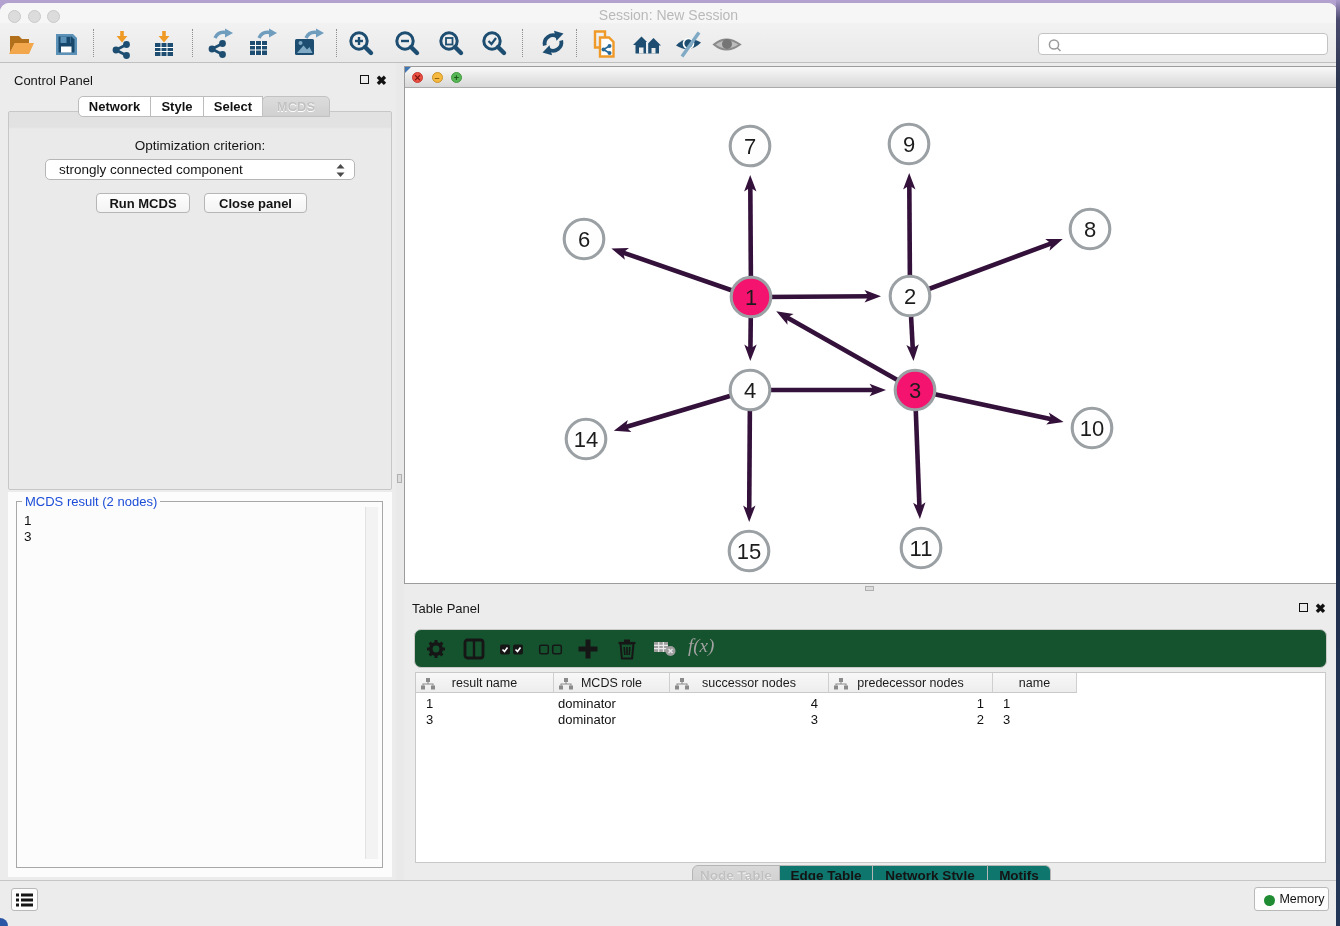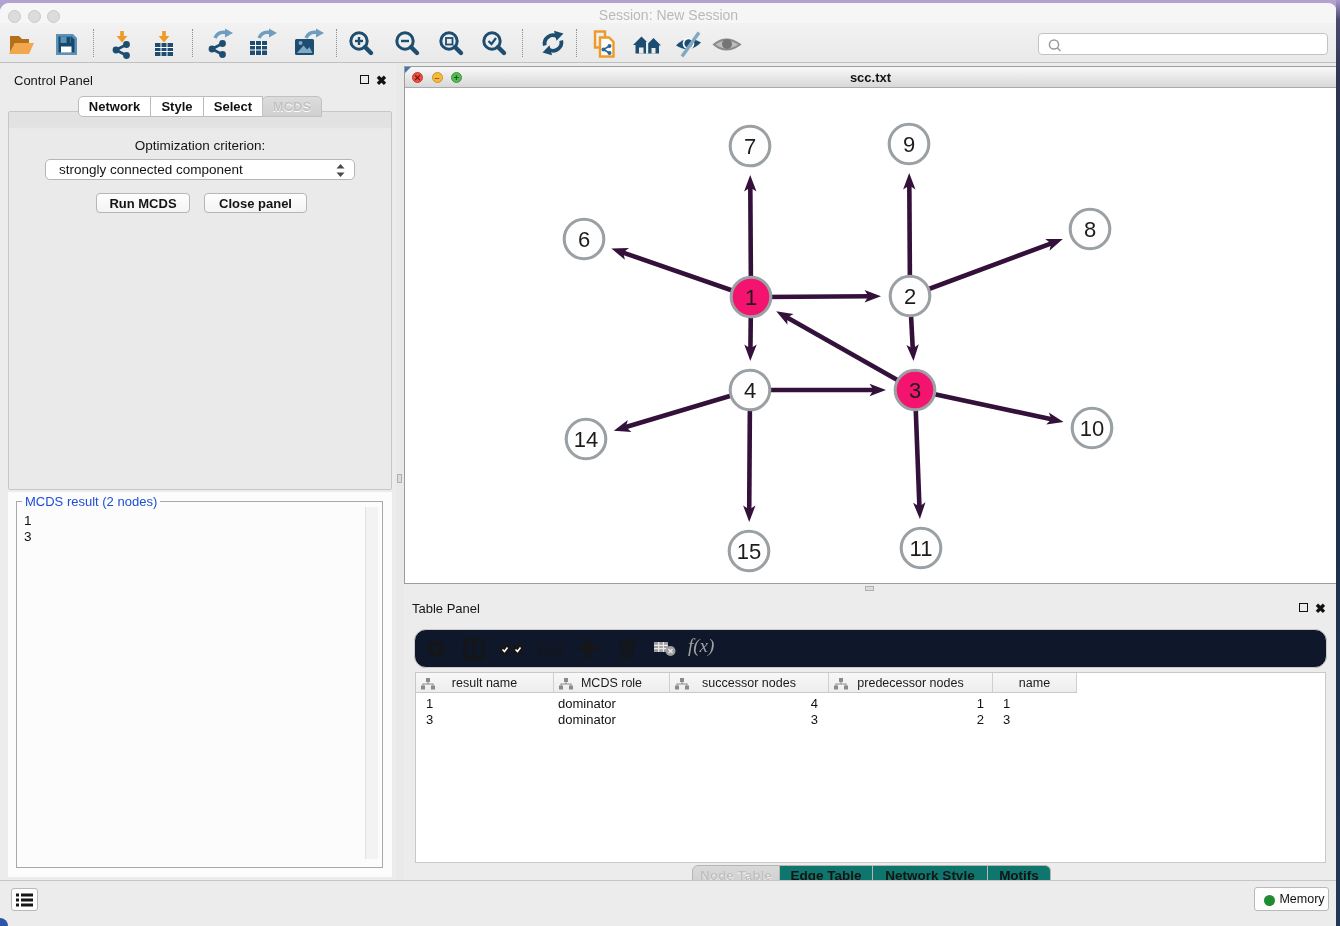--- a/index.html
+++ b/index.html
@@ -33,21 +33,21 @@
 #vdivh{position:absolute;left:0.5px;top:411px;width:5px;height:9px;background:#dcdcdc;border:1px solid #b0b0b0}
 
 #nframe{position:absolute;left:404px;top:66px;width:933px;height:518px;border:1px solid #9c9c9c;background:#fff}
 #ntitle{position:absolute;left:0;top:0;width:931px;height:21px;background:linear-gradient(#f8f8f8,#d8d8d8);border-bottom:1px solid #ababab}
 .light{position:absolute;top:5px;width:11px;height:11px;border-radius:50%;font-size:9px;font-weight:bold;text-align:center;line-height:11px}
 #ntext{position:absolute;top:3px;left:0;width:931px;text-align:center;font-size:13px;font-weight:bold;color:#141414}
 #hdiv{position:absolute;left:404px;top:584px;width:933px;height:11px;background:#ececec}
 #hdivh{position:absolute;left:461px;top:2px;width:9px;height:5px;background:#dcdcdc;border:1px solid #b0b0b0}
 
 #tpanel{position:absolute;left:404px;top:595px;width:933px;height:295px;background:#ececec}
-#ttoolbar{position:absolute;left:10px;top:34px;width:913px;height:39px;background:#0f172a;border:1px solid #c9c9c9;border-radius:12px}
+#ttoolbar{position:absolute;left:10px;top:34px;width:913px;height:39px;background:#14532d;border:1px solid #c9c9c9;border-radius:7px}
 #ttable{position:absolute;left:11px;top:77px;width:911px;height:191px;background:#fff;border:1px solid #c9c9c9}
 .th{position:absolute;top:0;height:20px;background:linear-gradient(#f8f8f8,#ededed);border-right:1px solid #cfcfcf;border-bottom:1px solid #c9c9c9;font-size:12.5px;color:#1a1a1a;text-align:center;line-height:20px}
 .td{position:absolute;font-size:13px;color:#111;height:16px;line-height:16px}
 .btab{position:absolute;top:270px;height:21px;background:#0f766e;border:1px solid #b5b5b5;font-size:13.5px;font-weight:bold;color:#141414;text-align:center;line-height:20px}
 #btabNode{background:linear-gradient(#d9d9d9,#cfcfcf);color:#c0c0c0;text-shadow:0 1px 0 #fdfdfd;border-radius:6px 0 0 6px}
 #btabMotifs{border-radius:0 6px 6px 0}
 
 #sbar{position:absolute;left:0;top:880px;width:1337px;height:36px;background:#ececec;border-top:1px solid #c6c6c6}
 #lbtn{position:absolute;left:11px;top:7px;width:27px;height:23px;background:#fdfdfd;border:1px solid #b9b9b9;border-radius:3px}
 #mbtn{position:absolute;left:1254px;top:6px;width:75px;height:24px;background:#fdfdfd;border:1px solid #b9b9b9;border-radius:3px;font-size:12.5px;color:#111;text-align:center;line-height:23px;padding-left:21px}
@@ -198,21 +198,21 @@
       </svg>
     </div>
 <div id="ldock">
  <div class="ptitle" style="position:absolute;left:14px;top:10px">Control Panel</div>
  <div class="sqicon" style="left:360px;top:12px"></div>
  <div class="xicon" style="left:376px;top:12px">✖</div>
 </div>
 <div class="tab" style="left:78px;width:73px;border-radius:5px 0 0 5px">Network</div>
 <div class="tab" style="left:150px;width:54px">Style</div>
 <div class="tab" style="left:203px;width:60px">Select</div>
-<div class="tab" id="tabMCDS" style="left:262px;width:60px;border-radius:5px 5px 0 0">MCDS</div>
+<div class="tab" id="tabMCDS" style="left:262px;width:68px;border-radius:5px 5px 0 0">MCDS</div>
 <div id="mcdspanel">
  <div id="optlabel">Optimization criterion:</div>
  <div id="combo">strongly connected component
   <svg width="11" height="15" style="position:absolute;right:8px;top:3px">
    <polygon points="5.5,1 9.5,5.5 1.5,5.5" fill="#4a4a4a"></polygon>
           <polygon points="5.5,14 9.5,9.5 1.5,9.5" fill="#4a4a4a"></polygon>
         </svg>
  </div>
  <div class="btn" style="left:87px;width:94px">Run MCDS</div>
  <div class="btn" style="left:195px;width:103px">Close panel</div>
@@ -229,21 +229,20 @@
       <div id="vdivh"></div>
     </div>
 <div id="nframe">
  <div id="ntitle">
   <svg width="6" height="6" style="position:absolute;left:0;top:0">
           <polygon points="0,0 6,0 0,6" fill="#4076b4"></polygon>
         </svg>
   <div class="light" style="left:7px;background:#ee4f43;border:1px solid #c23b33;color:#7c140e">✕</div>
   <div class="light" style="left:26.5px;background:#f5b93f;border:1px solid #cd9327;color:#8d5d05">–</div>
   <div class="light" style="left:46px;background:#57b655;border:1px solid #42993f;color:#1c5a1a">+</div>
-  <div id="ntext">scc.txt</div>
  </div>
 </div>
 <div id="hdiv">
       <div id="hdivh"></div>
     </div>
 <svg id="graph" width="931" height="496" style="position:absolute;left:405px;top:87px">
       <line x1="346.0" y1="210.0" x2="345.3" y2="98.0" stroke="#33113a" stroke-width="4.6"></line>
       <polygon points="345.2,88.0 351.5,104.5 345.3,100.5 339.1,104.5" fill="#33113a"></polygon>
       <line x1="346.0" y1="210.0" x2="215.8" y2="164.8" stroke="#33113a" stroke-width="4.6"></line>
       <polygon points="206.4,161.5 224.0,161.1 218.2,165.6 219.9,172.8" fill="#33113a"></polygon>

